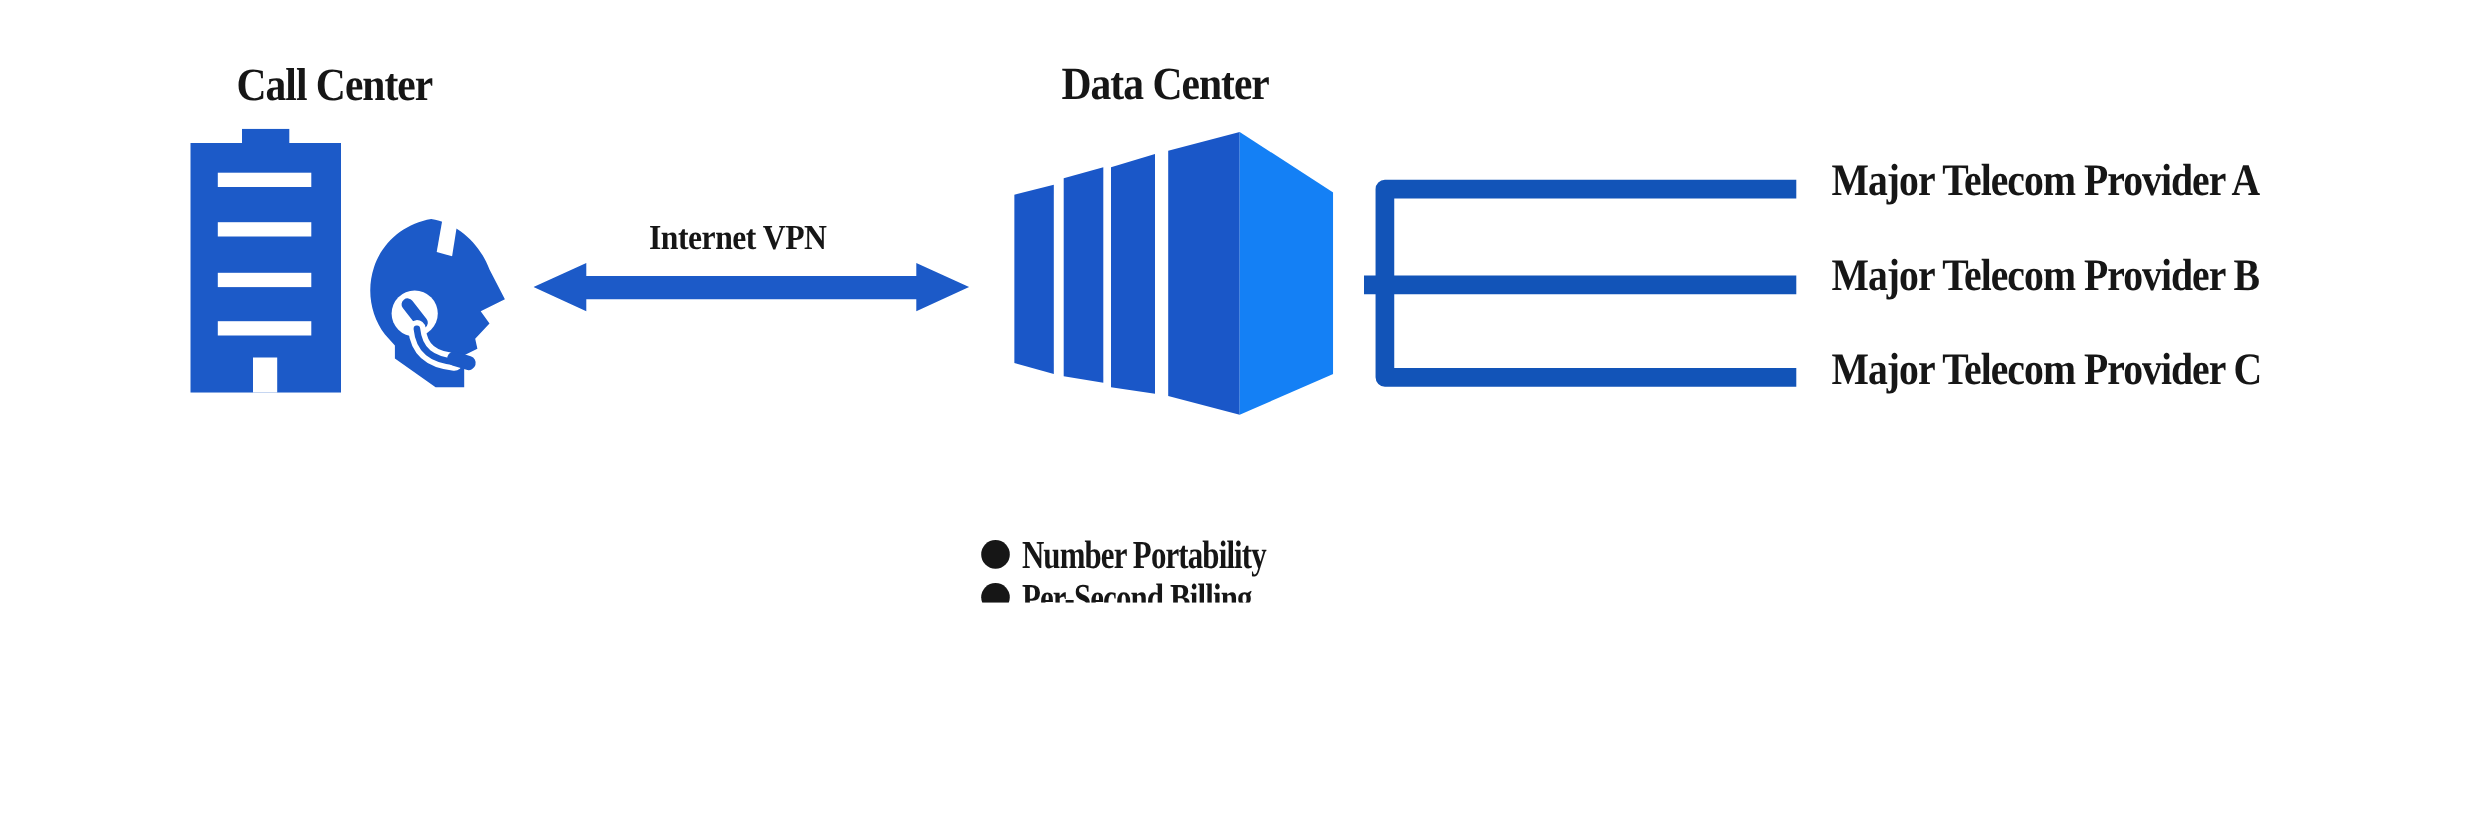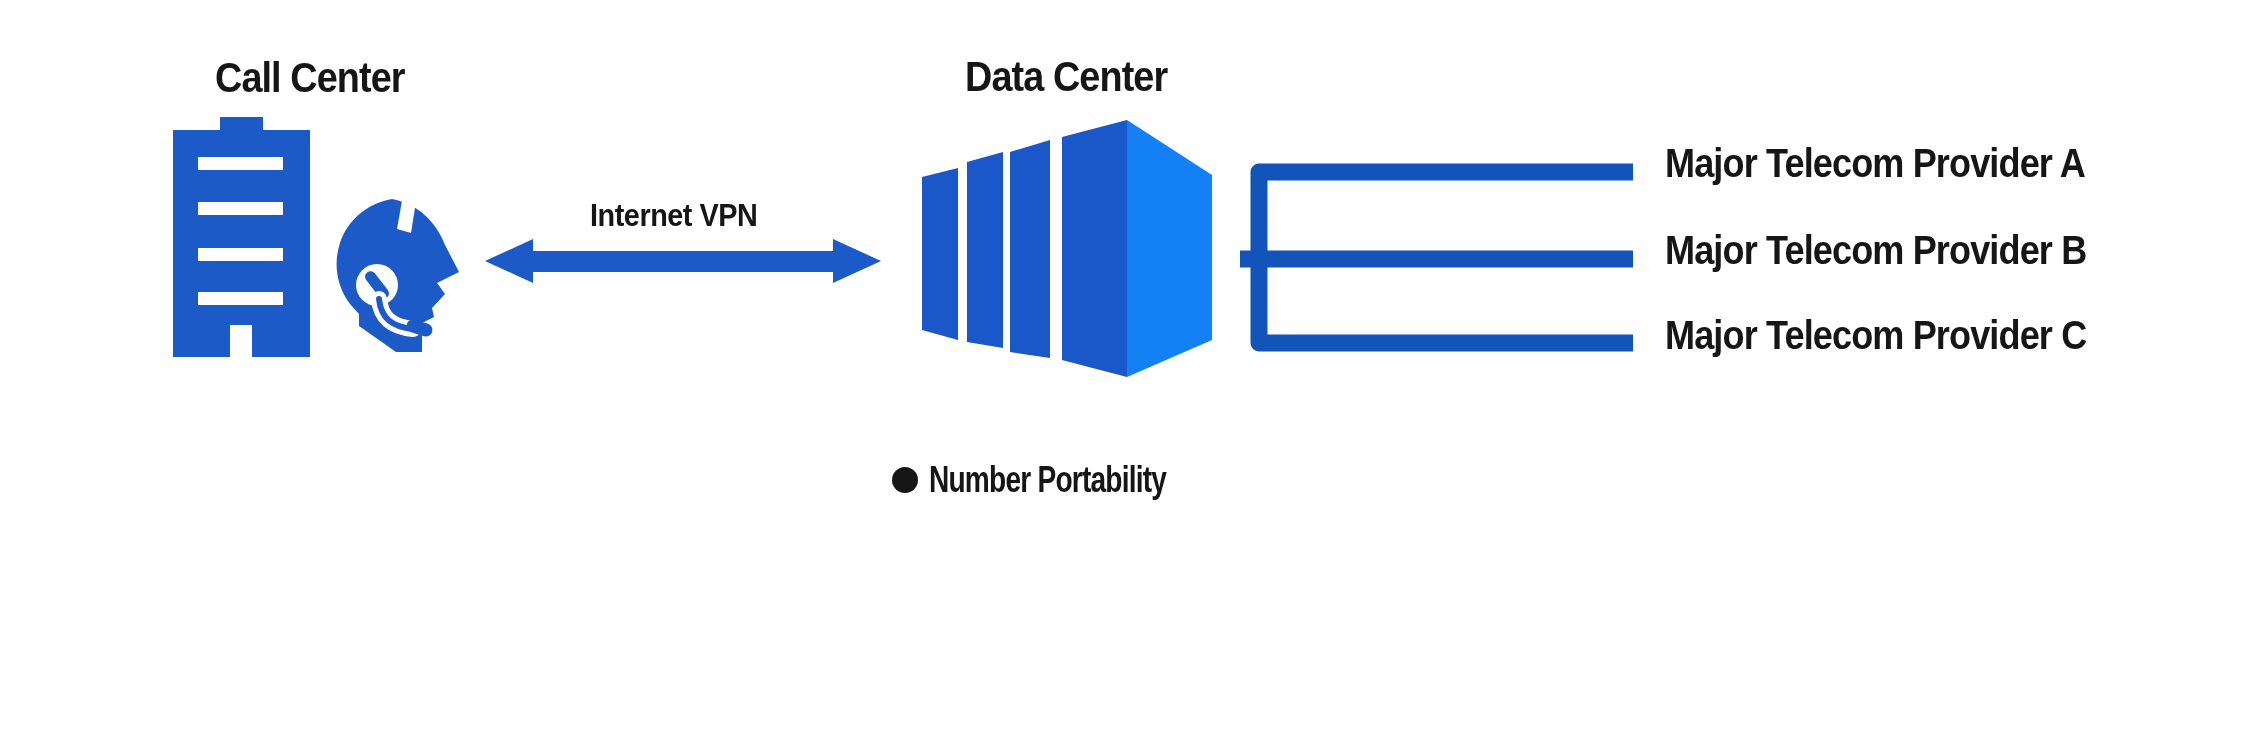--- a/index.html
+++ b/index.html
@@ -1,20 +1,20 @@
 <!DOCTYPE html>
 <html style="--primary: #1C5AC8; --bracket: #1254B8; --slab: #1A57C8; --face: #1480F5; --heading-blue: #1580F0; --text: #161616; --background: #FFFFFF;"><head>
 <meta charset="utf-8">
 <style>
   html,body{margin:0;padding:0;background:#fff;}
   #stage{
     position:relative;
     width:2244px;height:548px;
     background:var(--background,#fff);
-    font-family:Liberation Sans, sans-serif;
+    font-family:Liberation Serif, serif;
     overflow:hidden;
   }
   .abs{position:absolute;}
   .nowrap{white-space:nowrap;}
 
   .title{
     font-size:42px;font-weight:700;color:var(--text,#161616);
     transform:scaleX(0.9);transform-origin:left top;
     letter-spacing:-1px;line-height:1.05;
   }
@@ -93,20 +93,24 @@
 
   <svg class="abs" style="left:1232px;top:155px;" width="420" height="206" viewBox="0 0 420 206" aria-hidden="true">
     <path d="M8 104 H401 M401 17 H27 V188 H401" fill="none" stroke="var(--bracket)" stroke-width="17" stroke-linejoin="round" stroke-linecap="butt"></path>
   </svg>
 
   <div class="abs provider-label nowrap" style="left:1665px;top:142px;">Major Telecom Provider A</div>
   <div class="abs provider-label nowrap" style="left:1665px;top:229px;">Major Telecom Provider B</div>
   <div class="abs provider-label nowrap" style="left:1665px;top:314px;">Major Telecom Provider C</div>
 
 
-  <div class="abs feature-list" style="left:892px;top:461px;">
+  <div class="abs feature-list" style="left:892px;top:485px;">
     <div class="feature-row">
       <span class="dot"></span>
       <span class="feature-text">Number Portability</span>
+    </div>
+    <div class="feature-row">
+      <span class="dot"></span>
+      <span class="feature-text">Per-Second Billing</span>
     </div>
   </div>
 
 </div>
 
 </body></html>

